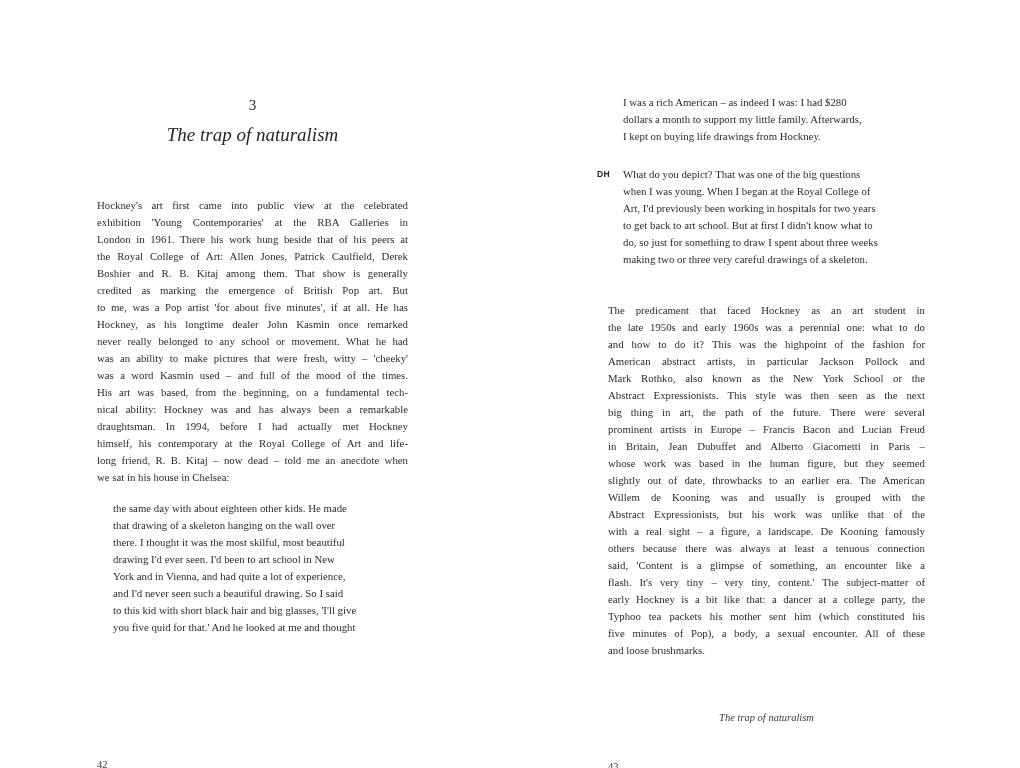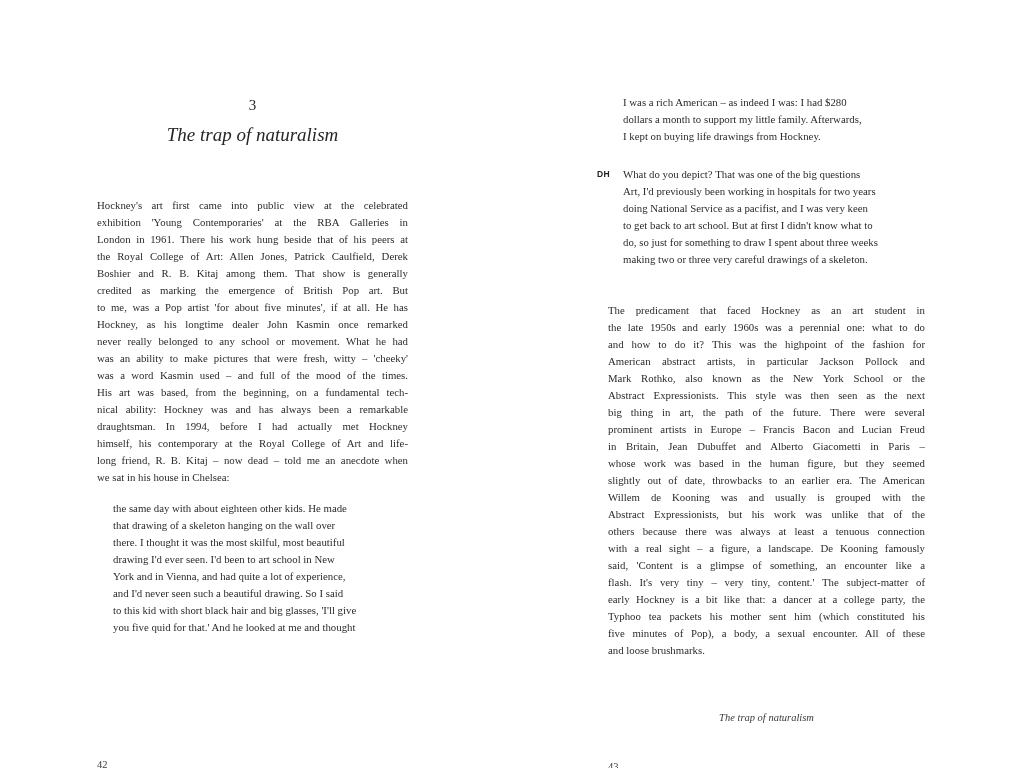--- a/index.html
+++ b/index.html
@@ -132,43 +132,43 @@
 <div id="right-col" class="page-col">
   <div id="right-quote" class="block">
       <div class="line">I was a rich American – as indeed I was: I had $280</div>
       <div class="line">dollars a month to support my little family. Afterwards,</div>
       <div class="line">I kept on buying life drawings from Hockney.</div>
     </div>
   <div id="interview" class="block">
     <span class="speaker">DH</span>
     <div>
         <div class="line">What do you depict? That was one of the big questions</div>
+        <div class="line">when I was young. When I began at the Royal College of</div>
         <div class="line">Art, I'd previously been working in hospitals for two years</div>
-        <div class="line">doing National Service as a pacifist, and I was very keen</div>
         <div class="line">to get back to art school. But at first I didn't know what to</div>
         <div class="line">do, so just for something to draw I spent about three weeks</div>
         <div class="line">making two or three very careful drawings of a skeleton.</div>
       </div>
   </div>
   <div id="right-body" class="block justified">
       <div class="line">The predicament that faced Hockney as an art student in</div>
       <div class="line">the late 1950s and early 1960s was a perennial one: what to do</div>
       <div class="line">and how to do it? This was the highpoint of the fashion for</div>
       <div class="line">American abstract artists, in particular Jackson Pollock and</div>
       <div class="line">Mark Rothko, also known as the New York School or the</div>
       <div class="line">Abstract Expressionists. This style was then seen as the next</div>
       <div class="line">big thing in art, the path of the future. There were several</div>
       <div class="line">prominent artists in Europe – Francis Bacon and Lucian Freud</div>
       <div class="line">in Britain, Jean Dubuffet and Alberto Giacometti in Paris –</div>
       <div class="line">whose work was based in the human figure, but they seemed</div>
       <div class="line">slightly out of date, throwbacks to an earlier era. The American</div>
       <div class="line">Willem de Kooning was and usually is grouped with the</div>
       <div class="line">Abstract Expressionists, but his work was unlike that of the</div>
+      <div class="line">with a real sight – a figure, a landscape. De Kooning famously</div>
       <div class="line">others because there was always at least a tenuous connection</div>
-      <div class="line">with a real sight – a figure, a landscape. De Kooning famously</div>
       <div class="line">said, 'Content is a glimpse of something, an encounter like a</div>
       <div class="line">flash. It's very tiny – very tiny, content.' The subject-matter of</div>
       <div class="line">early Hockney is a bit like that: a dancer at a college party, the</div>
       <div class="line">Typhoo tea packets his mother sent him (which constituted his</div>
       <div class="line">five minutes of Pop), a body, a sexual encounter. All of these</div>
       <div class="line">and loose brushmarks.</div>
     </div>
   <div class="block footer-title">The trap of naturalism</div>
   <div id="right-page-number" class="block page-number">43</div>
 </div>

